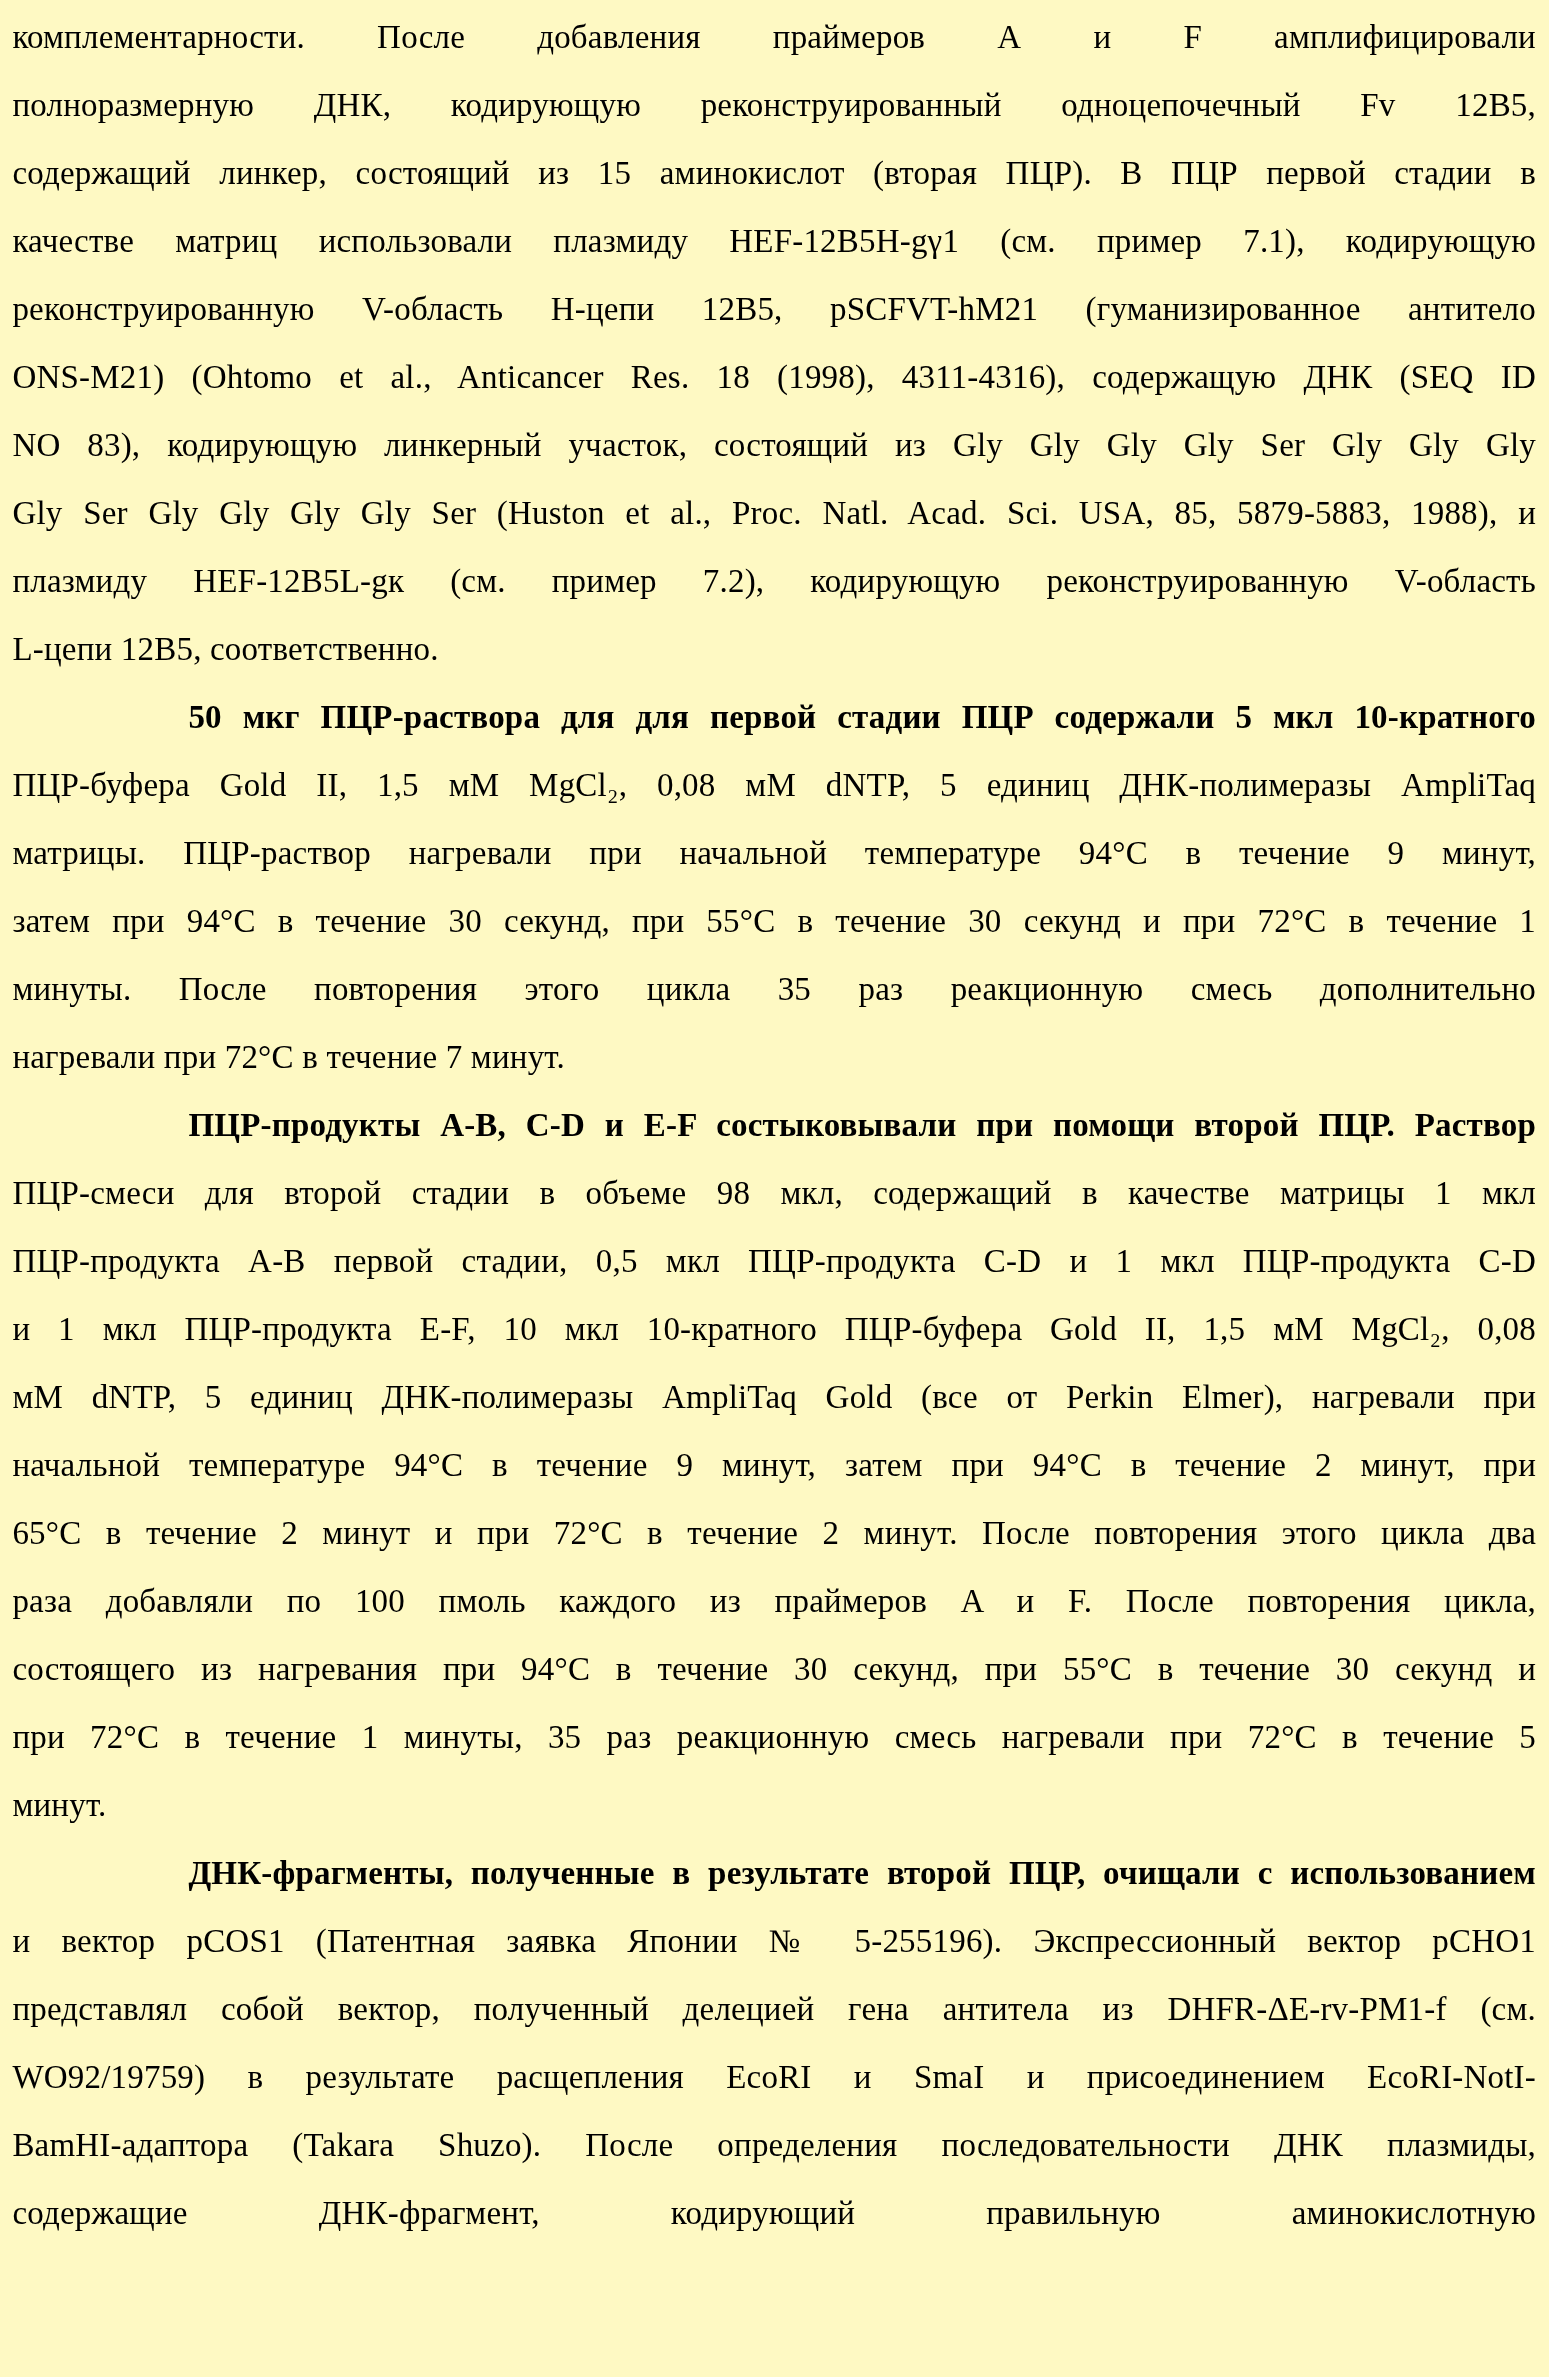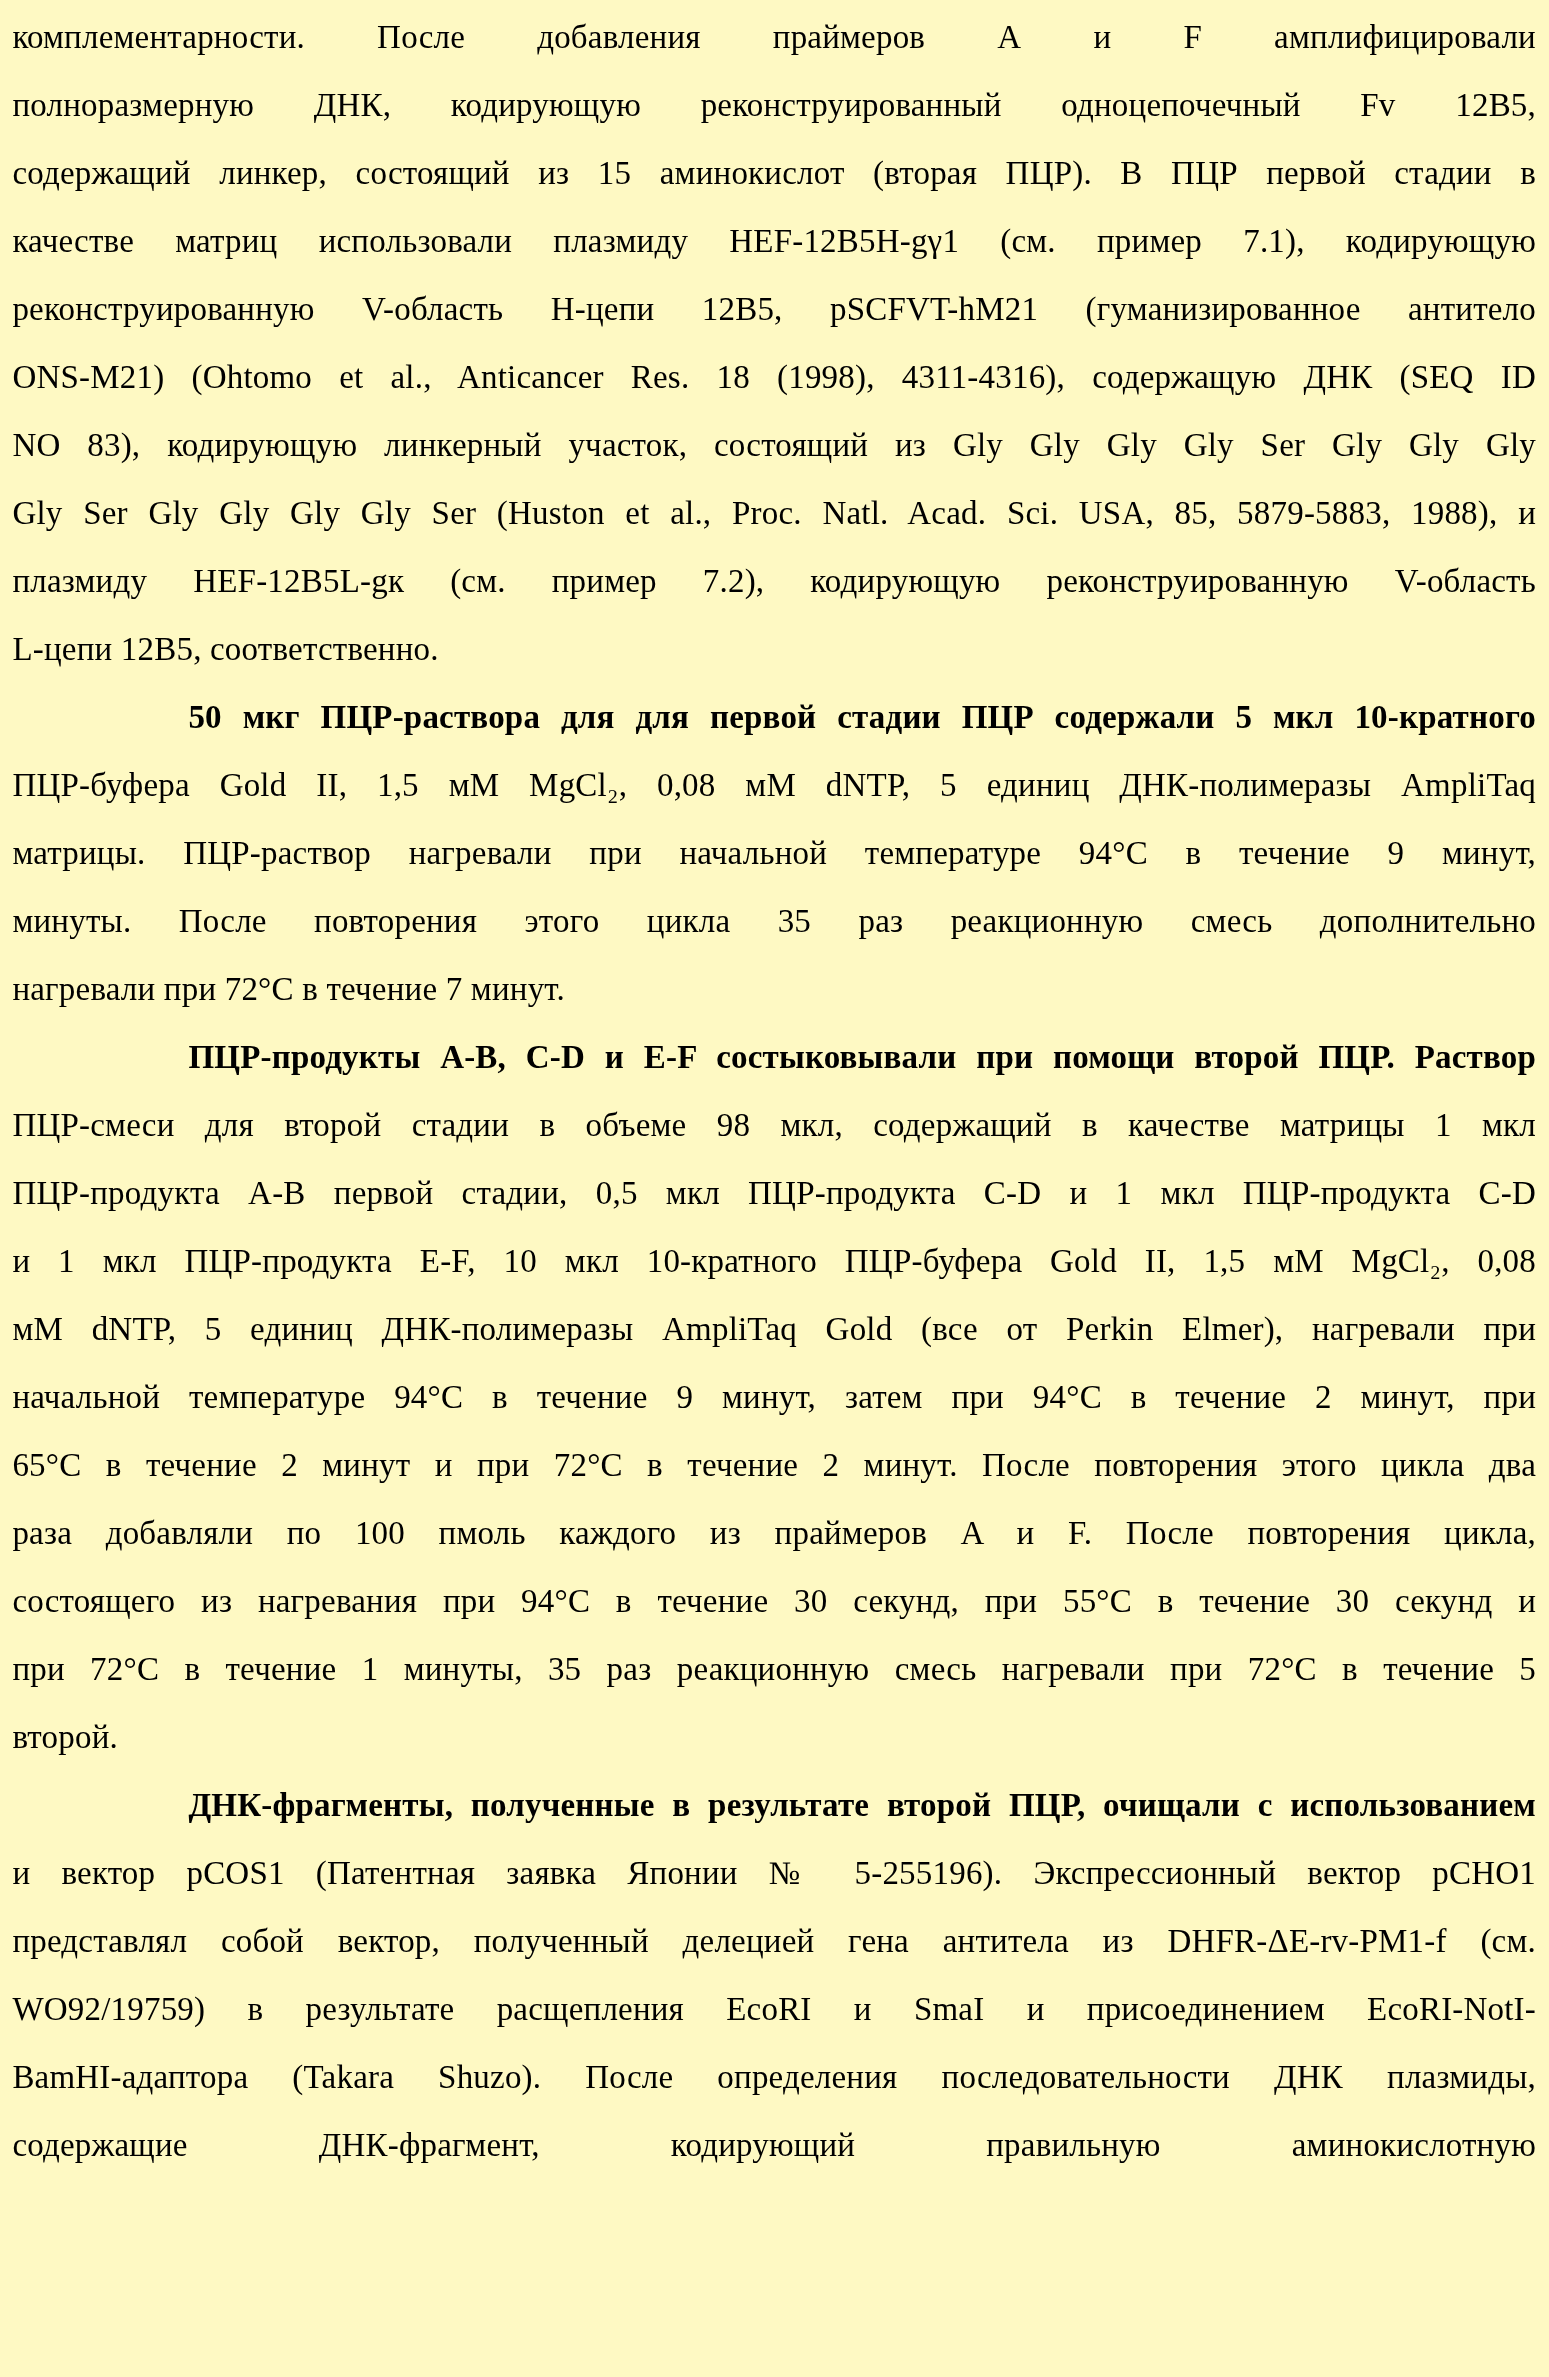--- a/index.html
+++ b/index.html
@@ -47,33 +47,34 @@
     <div class="line">качестве матриц использовали плазмиду HEF-12B5H-gγ1 (см. пример 7.1), кодирующую</div>
     <div class="line">реконструированную V-область H-цепи 12B5, pSCFVT-hM21 (гуманизированное антитело</div>
     <div class="line">ONS-M21) (Ohtomo et al., Anticancer Res. 18 (1998), 4311-4316), содержащую ДНК (SEQ ID</div>
     <div class="line">NO 83), кодирующую линкерный участок, состоящий из Gly Gly Gly Gly Ser Gly Gly Gly</div>
     <div class="line">Gly Ser Gly Gly Gly Gly Ser (Huston et al., Proc. Natl. Acad. Sci. USA, 85, 5879-5883, 1988), и</div>
     <div class="line">плазмиду HEF-12B5L-gк (см. пример 7.2), кодирующую реконструированную V-область</div>
     <div class="line last">L-цепи 12B5, соответственно.</div>
     <div class="line indent">50 мкг ПЦР-раствора для для первой стадии ПЦР содержали 5 мкл 10-кратного</div>
     <div class="line">ПЦР-буфера Gold II, 1,5 мМ MgCl₂, 0,08 мМ dNTP, 5 единиц ДНК-полимеразы AmpliTaq</div>
     <div class="line">матрицы. ПЦР-раствор нагревали при начальной температуре 94°C в течение 9 минут,</div>
+    <div class="line">затем при 94°C в течение 30 секунд, при 55°C в течение 30 секунд и при 72°C в течение 1</div>
     <div class="line">минуты. После повторения этого цикла 35 раз реакционную смесь дополнительно</div>
     <div class="line last">нагревали при 72°C в течение 7 минут.</div>
     <div class="line indent">ПЦР-продукты A-B, C-D и E-F состыковывали при помощи второй ПЦР. Раствор</div>
     <div class="line">ПЦР-смеси для второй стадии в объеме 98 мкл, содержащий в качестве матрицы 1 мкл</div>
     <div class="line">ПЦР-продукта A-B первой стадии, 0,5 мкл ПЦР-продукта C-D и 1 мкл ПЦР-продукта C-D</div>
     <div class="line">и 1 мкл ПЦР-продукта E-F, 10 мкл 10-кратного ПЦР-буфера Gold II, 1,5 мМ MgCl₂, 0,08</div>
     <div class="line">мМ dNTP, 5 единиц ДНК-полимеразы AmpliTaq Gold (все от Perkin Elmer), нагревали при</div>
     <div class="line">начальной температуре 94°C в течение 9 минут, затем при 94°C в течение 2 минут, при</div>
     <div class="line">65°C в течение 2 минут и при 72°C в течение 2 минут. После повторения этого цикла два</div>
     <div class="line">раза добавляли по 100 пмоль каждого из праймеров A и F. После повторения цикла,</div>
     <div class="line">состоящего из нагревания при 94°C в течение 30 секунд, при 55°C в течение 30 секунд и</div>
     <div class="line">при 72°C в течение 1 минуты, 35 раз реакционную смесь нагревали при 72°C в течение 5</div>
-    <div class="line last">второй.</div>
+    <div class="line last">минут.</div>
     <div class="line indent">ДНК-фрагменты, полученные в результате второй ПЦР, очищали с использованием</div>
     <div class="line">и вектор pCOS1 (Патентная заявка Японии № 5-255196). Экспрессионный вектор pCHO1</div>
     <div class="line">представлял собой вектор, полученный делецией гена антитела из DHFR-ΔE-rv-PM1-f (см.</div>
     <div class="line">WO92/19759) в результате расщепления EcoRI и SmaI и присоединением EcoRI-NotI-</div>
     <div class="line">BamHI-адаптора (Takara Shuzo). После определения последовательности ДНК плазмиды,</div>
     <div class="line">содержащие ДНК-фрагмент, кодирующий правильную аминокислотную</div>
   </div>
 
 
 </body></html>

